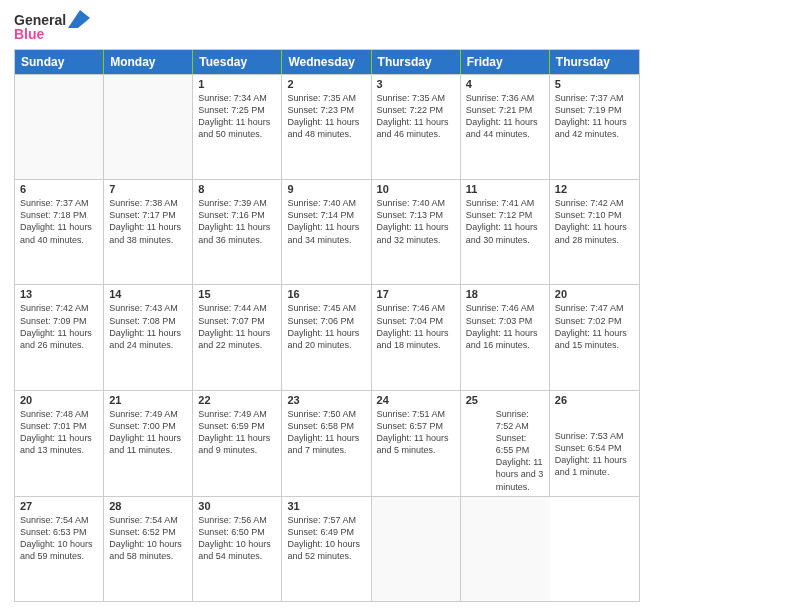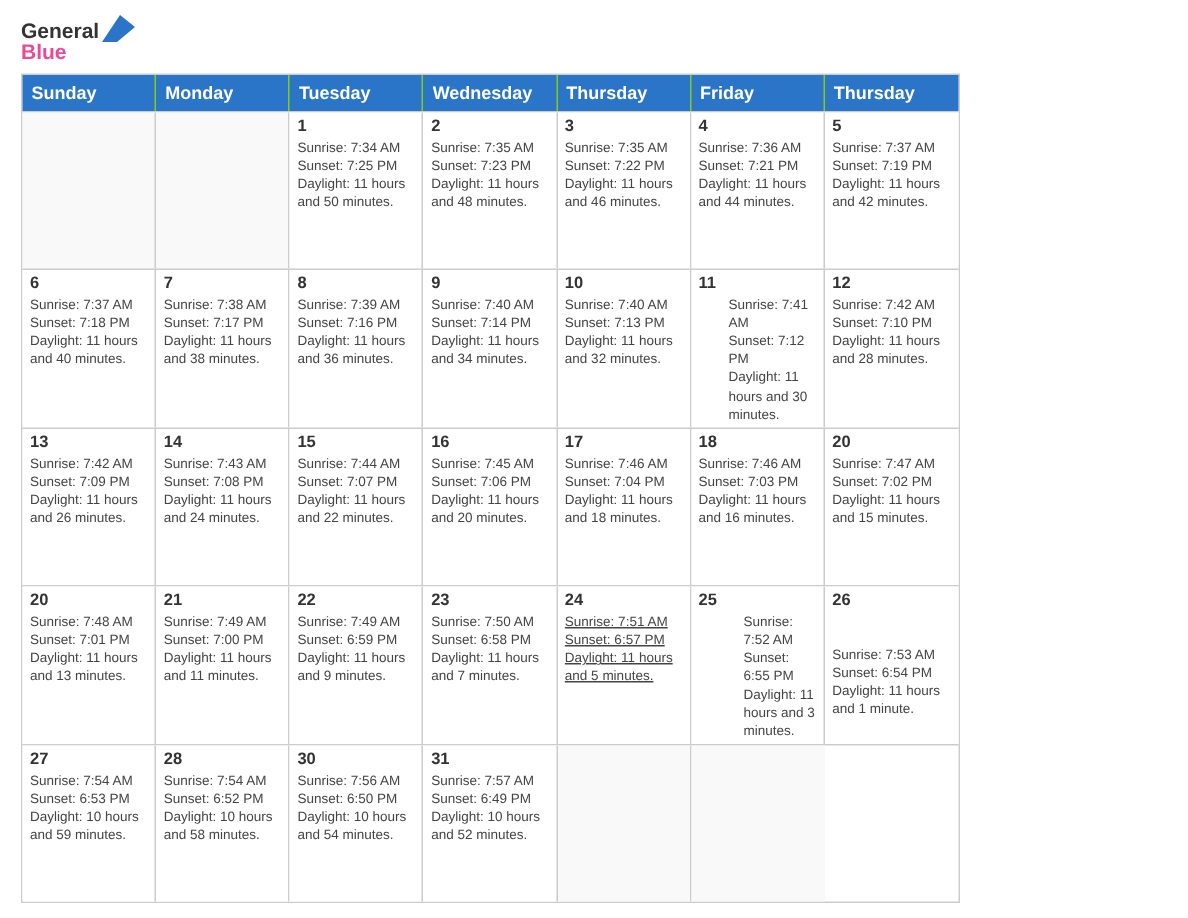--- a/index.html
+++ b/index.html
@@ -195,21 +195,21 @@
 Daylight: 11 hours and 34 minutes.</div>
           </div>
           <div class="cal-cell">
             <div class="day-num">10</div>
             <div class="cell-text" style="white-space: pre-line;">Sunrise: 7:40 AM
 Sunset: 7:13 PM
 Daylight: 11 hours and 32 minutes.</div>
           </div>
           <div class="cal-cell">
             <div class="day-num">11</div>
-            <div class="cell-text" style="white-space: pre-line; margin-left: 20px;">Sunrise: 7:41 AM
+            <div class="cell-text" style="white-space: pre-line;">Sunrise: 7:41 AM
 Sunset: 7:12 PM
 Daylight: 11 hours and 30 minutes.</div>
           </div>
           <div class="cal-cell">
             <div class="day-num">12</div>
             <div class="cell-text" style="white-space: pre-line;">Sunrise: 7:42 AM
 Sunset: 7:10 PM
 Daylight: 11 hours and 28 minutes.</div>
           </div>
         </div>
@@ -277,21 +277,21 @@
 Daylight: 11 hours and 9 minutes.</div>
           </div>
           <div class="cal-cell">
             <div class="day-num">23</div>
             <div class="cell-text" style="white-space: pre-line;">Sunrise: 7:50 AM
 Sunset: 6:58 PM
 Daylight: 11 hours and 7 minutes.</div>
           </div>
           <div class="cal-cell">
             <div class="day-num">24</div>
-            <div class="cell-text" style="white-space: pre-line; text-decoration: underline;">Sunrise: 7:51 AM
+            <div class="cell-text" style="white-space: pre-line;">Sunrise: 7:51 AM
 Sunset: 6:57 PM
 Daylight: 11 hours and 5 minutes.</div>
           </div>
           <div class="cal-cell">
             <div class="day-num">25</div>
             <div class="cell-text" style="white-space: pre-line; margin-left: 30px;">Sunrise: 7:52 AM
 Sunset: 6:55 PM
 Daylight: 11 hours and 3 minutes.</div>
           </div>
           <div class="cal-cell">

